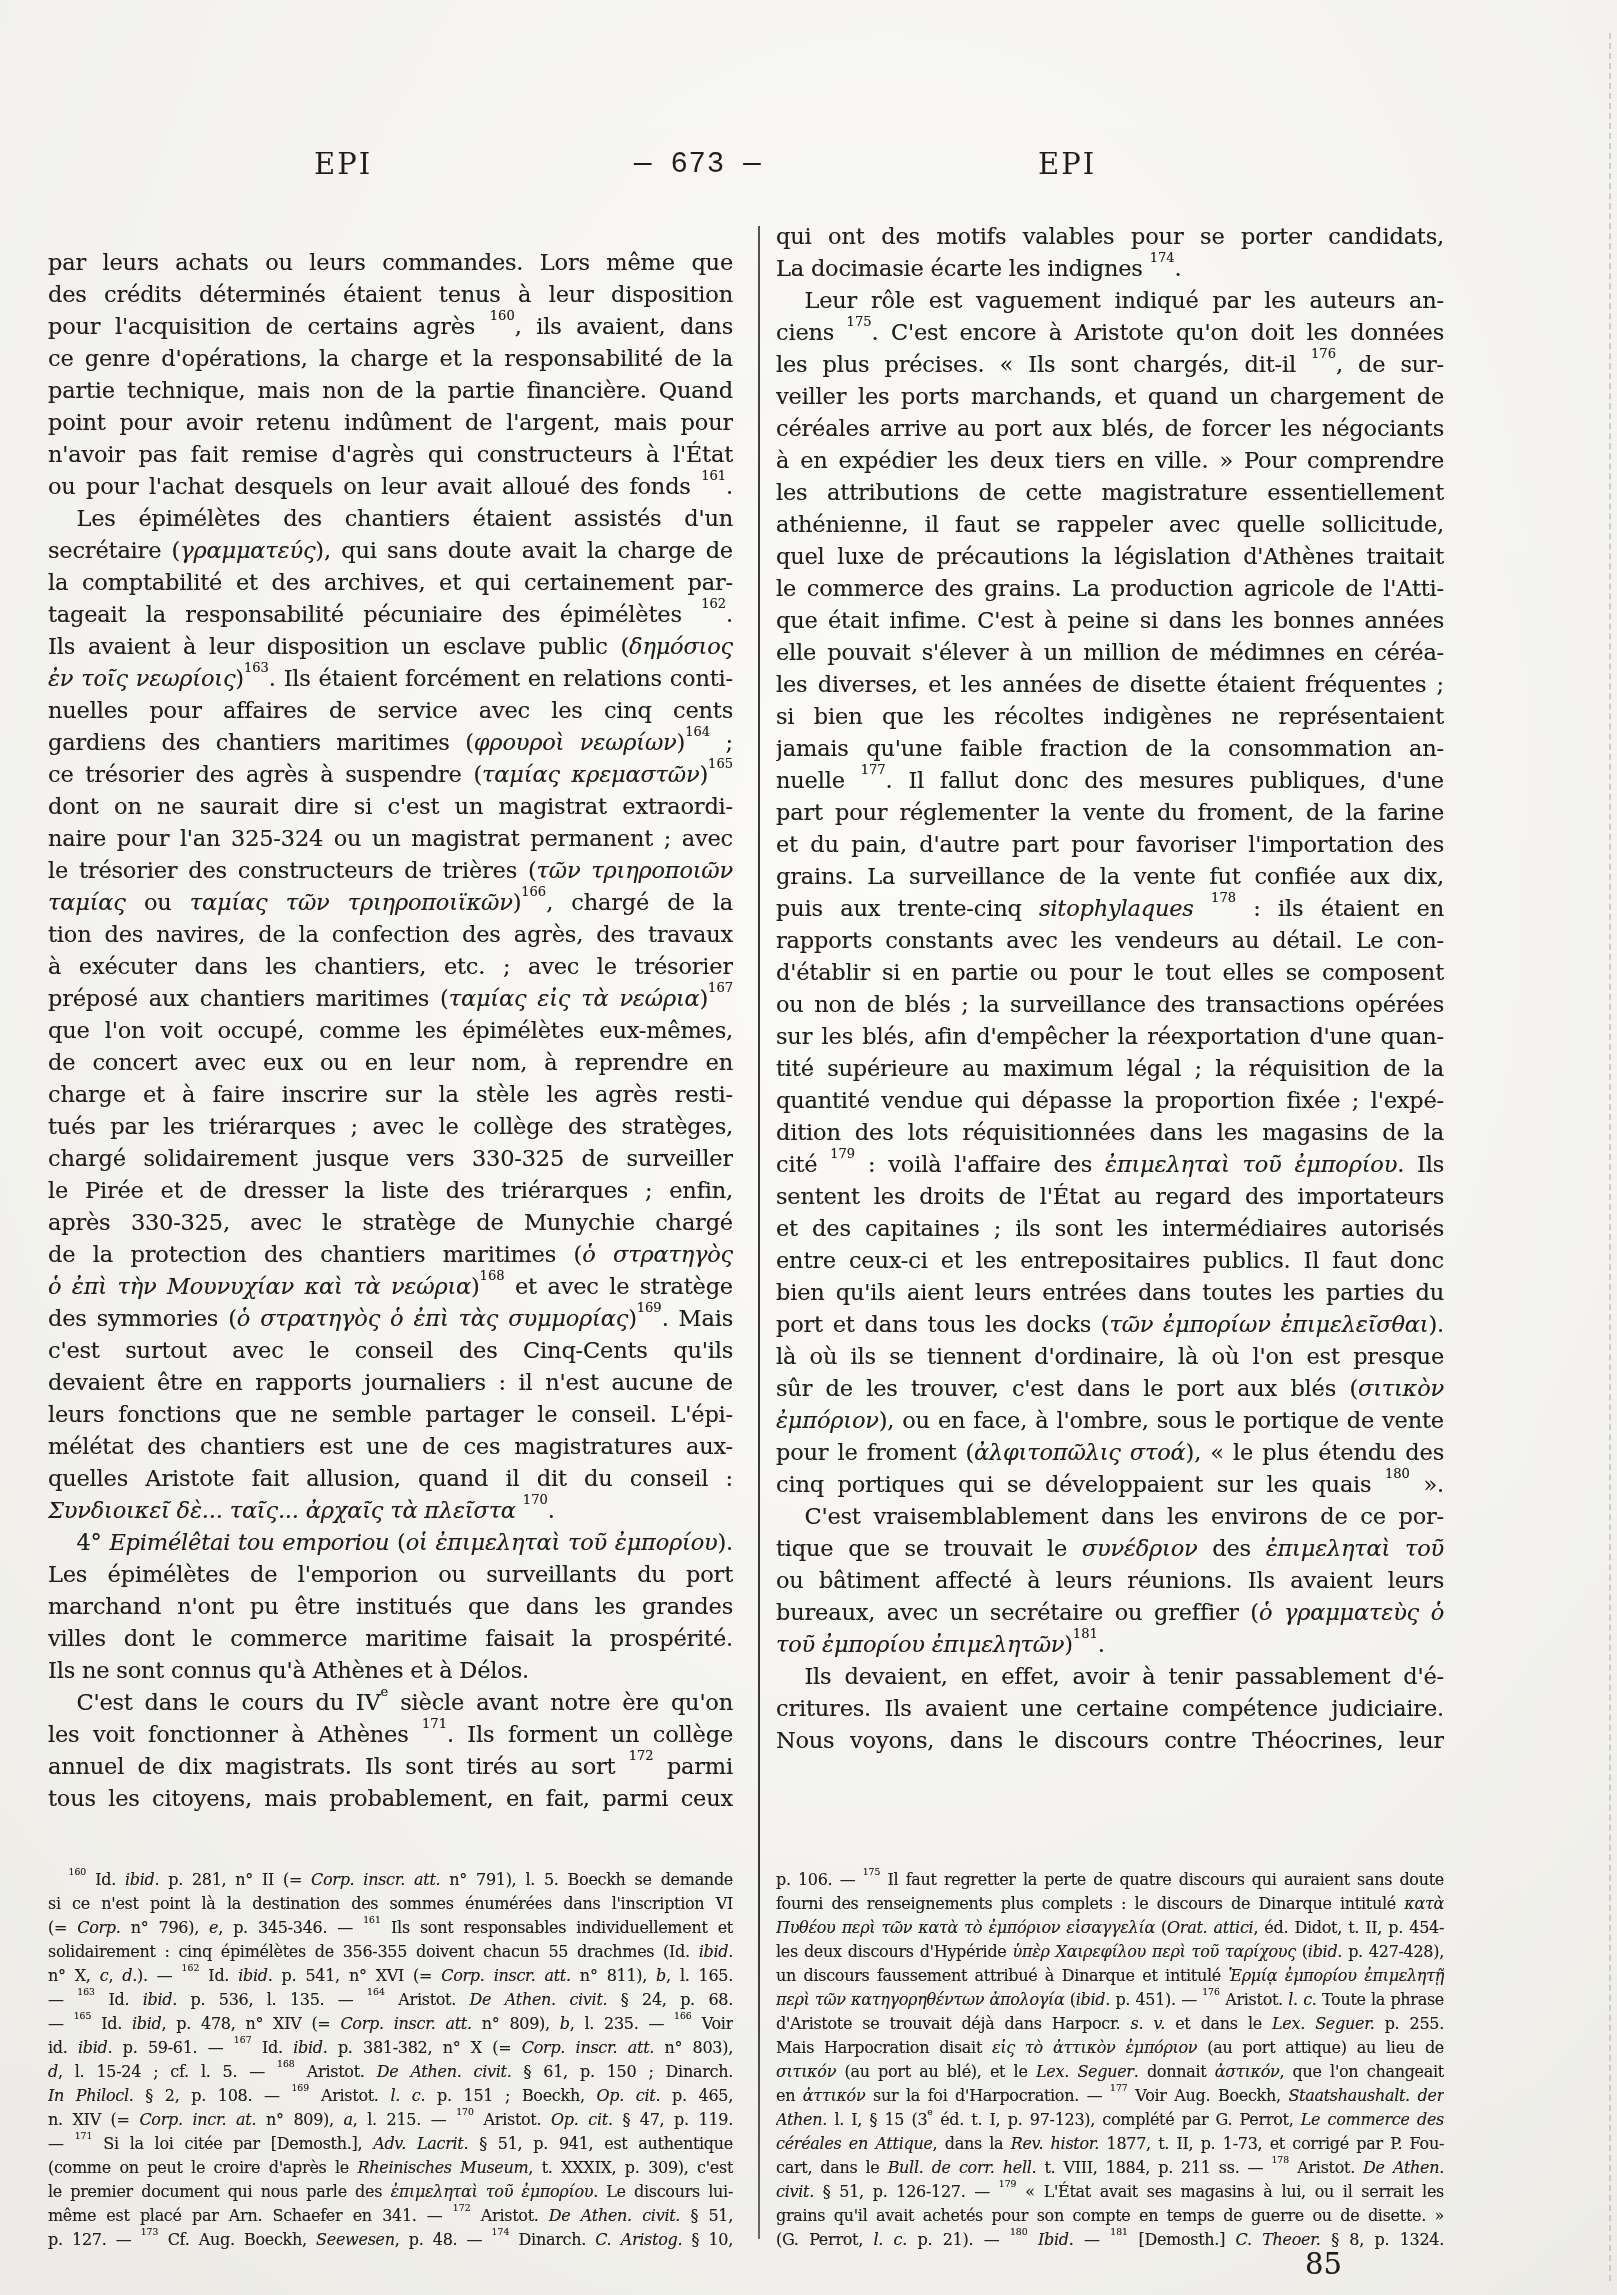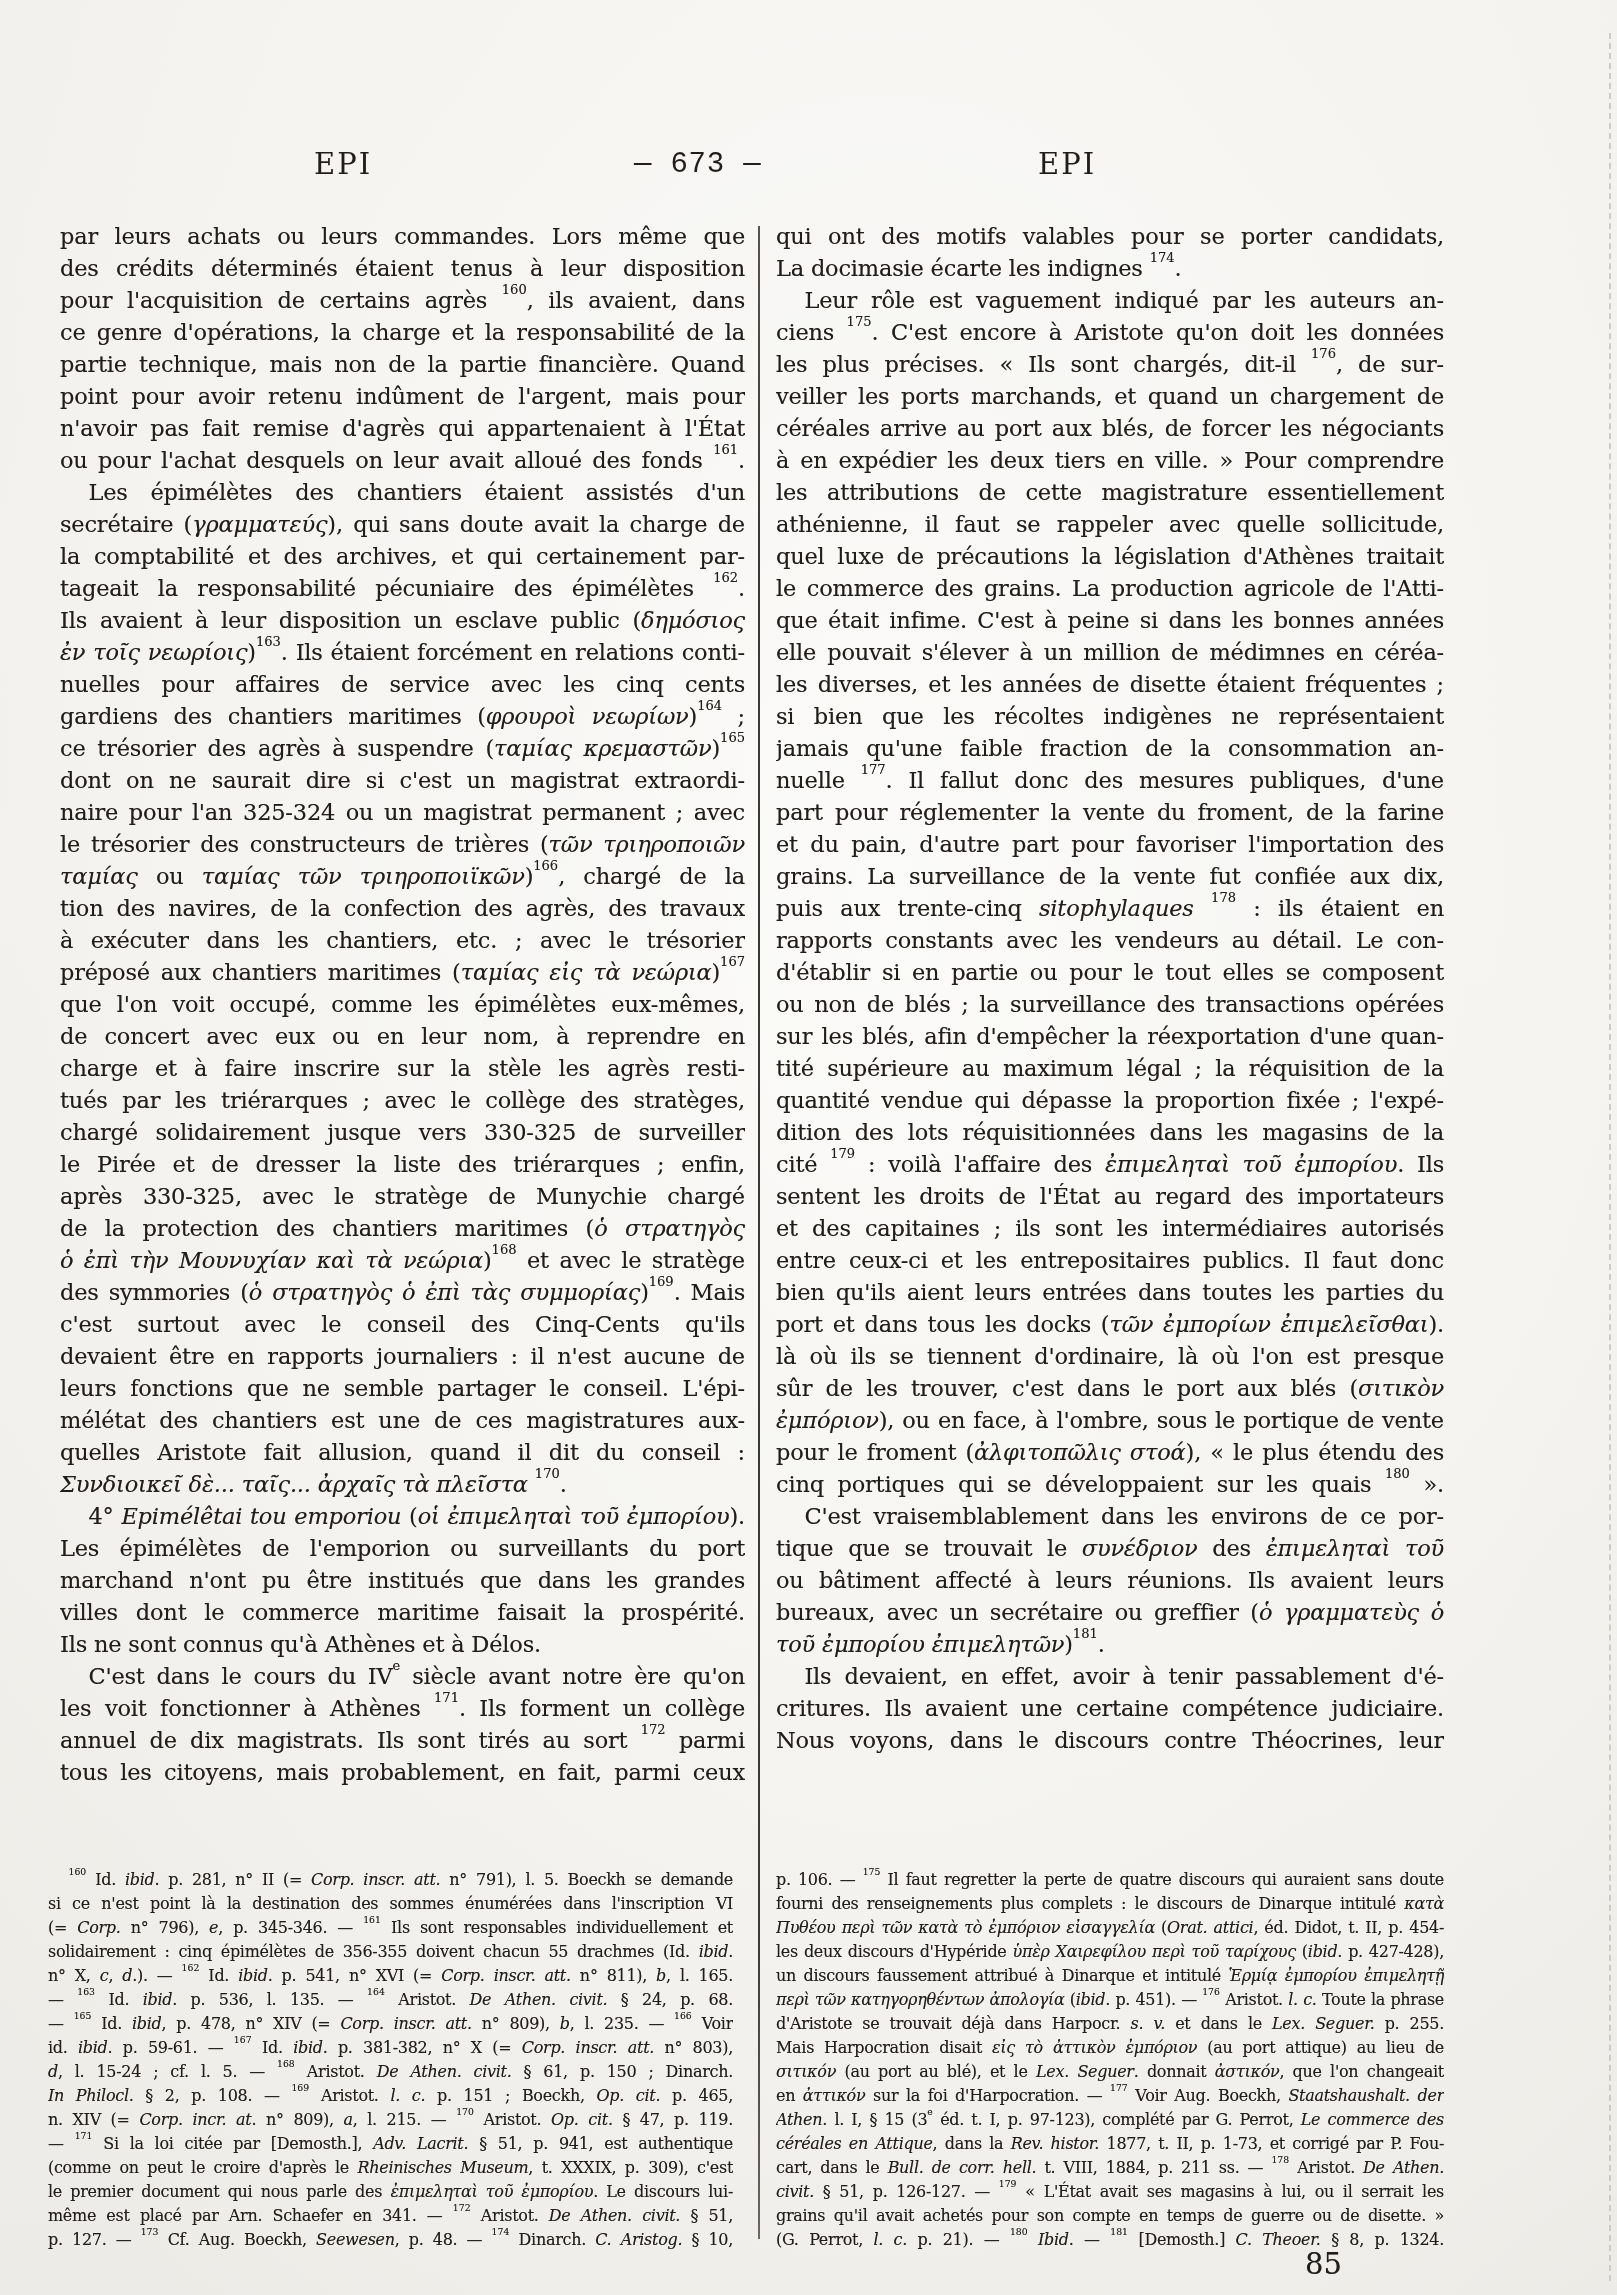--- a/index.html
+++ b/index.html
@@ -19,21 +19,21 @@
   .scan-texture{position:absolute;inset:0;pointer-events:none;
     background:radial-gradient(ellipse at 55% 40%, rgba(255,255,255,.5), rgba(0,0,0,.03) 90%);}
   
   .hdr{position:absolute;top:147px;height:35px;font-size:29px;line-height:35px;
     letter-spacing:2px;}
   .hdr.left{left:314px;width:158px;}
   .hdr.center{left:634px;width:237px;letter-spacing:0.8px;font-family:Liberation Mono, monospace;}
   .hdr.right{left:1038px;width:158px;}
   
   .col{position:absolute;top:220px;}
-  .col.cleft{left:60px;width:685px;}
+  .col.cleft{left:48px;width:685px;margin-top:26px;}
   .col.cright{left:776px;width:668px;}
   .fncol{position:absolute;top:1868px;}
   .fncol.cleft{left:48px;width:685px;}
   .fncol.cright{left:776px;width:668px;}
   .line{
     height:32px;line-height:32px;font-size:22.5px;letter-spacing:-0.2px;
     text-align:justify;text-align-last:justify;overflow:hidden;
     text-shadow:0 0 0.4px rgba(20,16,8,.45);
   }
   .line.endline{text-align-last:left;}
@@ -67,21 +67,21 @@
   <div class="divider"></div>
   <div class="page-edge"></div>
 
   <div class="col cleft">
       <div class="line">par leurs achats ou leurs commandes. Lors même que</div>
       <div class="line">des crédits déterminés étaient tenus à leur disposition</div>
       <div class="line">pour l'acquisition de certains agrès <sup>160</sup>, ils avaient, dans</div>
       <div class="line">ce genre d'opérations, la charge et la responsabilité de la</div>
       <div class="line">partie technique, mais non de la partie financière. Quand</div>
       <div class="line">point pour avoir retenu indûment de l'argent, mais pour</div>
-      <div class="line">n'avoir pas fait remise d'agrès qui appartenaient à l'État</div>
+      <div class="line">n'avoir pas fait remise d'agrès qui constructeurs à l'État</div>
       <div class="line">ou pour l'achat desquels on leur avait alloué des fonds <sup>161</sup>.</div>
       <div class="line firstline">Les épimélètes des chantiers étaient assistés d'un</div>
       <div class="line">secrétaire (<i>γραμματεύς</i>), qui sans doute avait la charge de</div>
       <div class="line">la comptabilité et des archives, et qui certainement par-</div>
       <div class="line">tageait la responsabilité pécuniaire des épimélètes <sup>162</sup>.</div>
       <div class="line">Ils avaient à leur disposition un esclave public (<i>δημόσιος</i></div>
       <div class="line"><i>ἐν τοῖς νεωρίοις</i>)<sup>163</sup>. Ils étaient forcément en relations conti-</div>
       <div class="line">nuelles pour affaires de service avec les cinq cents</div>
       <div class="line">gardiens des chantiers maritimes (<i>φρουροὶ νεωρίων</i>)<sup>164</sup> ; avec</div>
       <div class="line">ce trésorier des agrès à suspendre (<i>ταμίας κρεμαστῶν</i>)<sup>165</sup></div>

